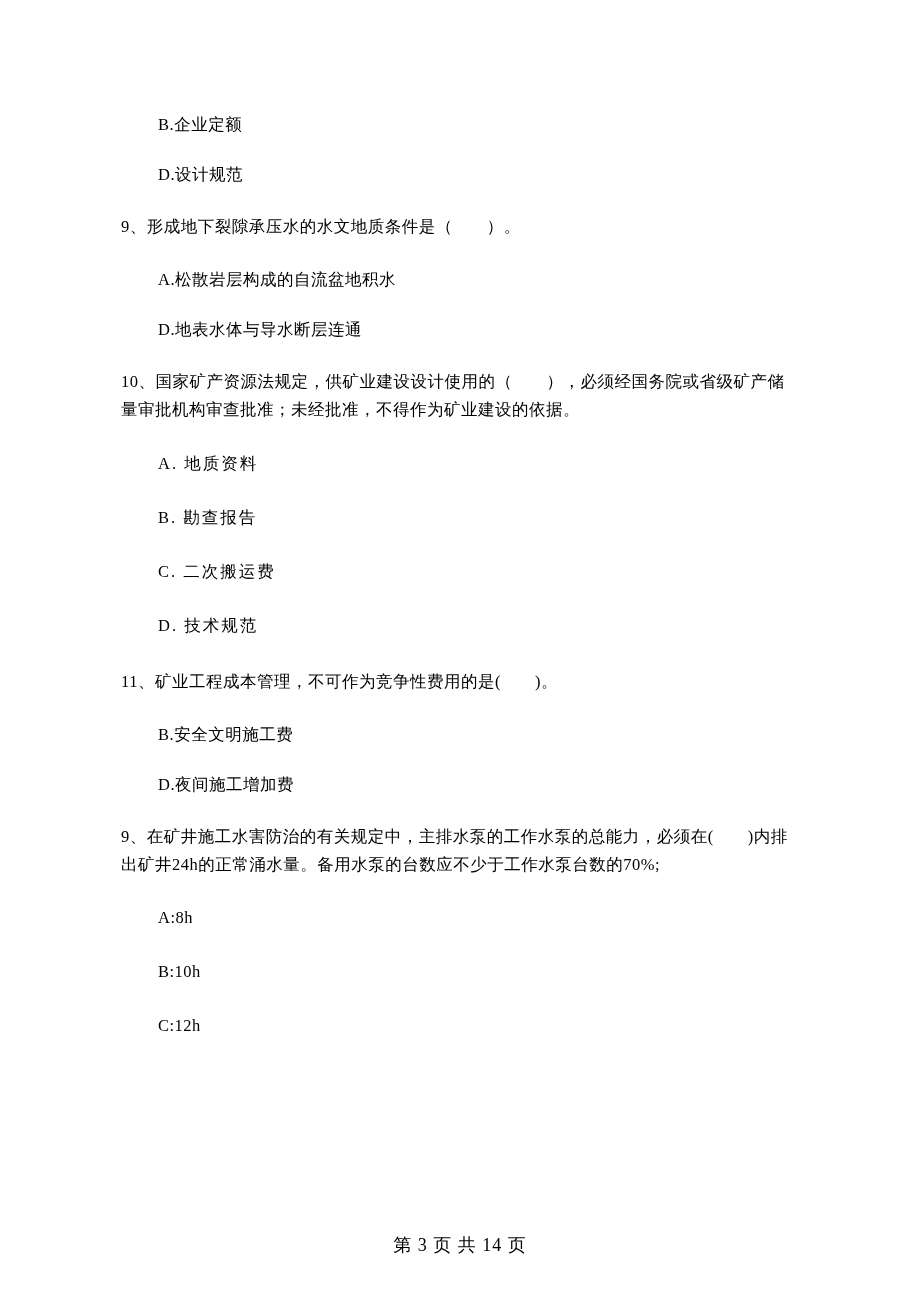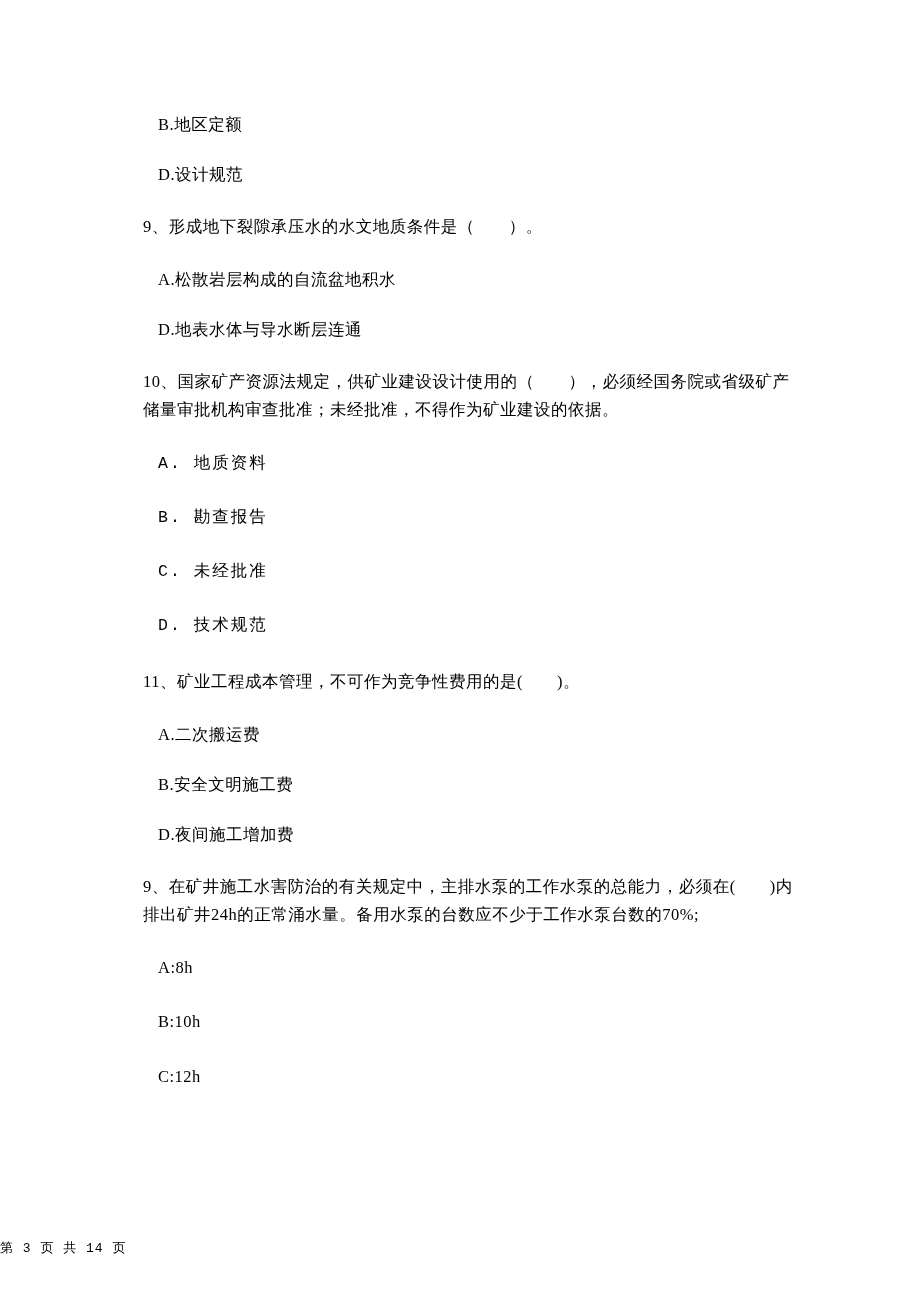--- a/index.html
+++ b/index.html
@@ -29,59 +29,55 @@
     }
     .option-wide {
       padding-left: 37px;
       margin-bottom: 31px;
       letter-spacing: 0.5px;
     }
     .option-wide2 {
       padding-left: 37px;
       margin-bottom: 31px;
       letter-spacing: 2px;
-      font-family: Liberation Mono, monospace;
     }
     .question {
       margin-bottom: 27px;
       letter-spacing: 0.5px;
       line-height: 1.7;
-      margin-left: 22px;
     }
     .footer {
       position: absolute;
       bottom: 44px;
       left: 0;
       right: 0;
-      text-align: left;
-      font-size: 13px;
+      text-align: center;
+      font-size: 18px;
       letter-spacing: 1px;
-      font-family: Liberation Mono, monospace;
     }
   </style>
 </head>
 <body>
 
 <div class="content">
 
-  <div class="option">B.地区定额</div>
+  <div class="option">B.企业定额</div>
   <div class="option">D.设计规范</div>
 
   <div class="question">9、形成地下裂隙承压水的水文地质条件是（　　）。</div>
   <div class="option">A.松散岩层构成的自流盆地积水</div>
   <div class="option">D.地表水体与导水断层连通</div>
 
   <div class="question">10、国家矿产资源法规定，供矿业建设设计使用的（　　），必须经国务院或省级矿产储量审批机构审查批准；未经批准，不得作为矿业建设的依据。</div>
   <div class="option-wide2">A. 地质资料</div>
   <div class="option-wide2">B. 勘查报告</div>
-  <div class="option-wide2">C. 未经批准</div>
+  <div class="option-wide2">C. 二次搬运费</div>
   <div class="option-wide2">D. 技术规范</div>
 
   <div class="question">11、矿业工程成本管理，不可作为竞争性费用的是(　　)。</div>
-  <div class="option">A.二次搬运费</div>
   <div class="option">B.安全文明施工费</div>
   <div class="option">D.夜间施工增加费</div>
 
   <div class="question">9、在矿井施工水害防治的有关规定中，主排水泵的工作水泵的总能力，必须在(　　)内排出矿井24h的正常涌水量。备用水泵的台数应不少于工作水泵台数的70%;</div>
   <div class="option-wide">A:8h</div>
   <div class="option-wide">B:10h</div>
   <div class="option-wide">C:12h</div>
 
 </div>
 

